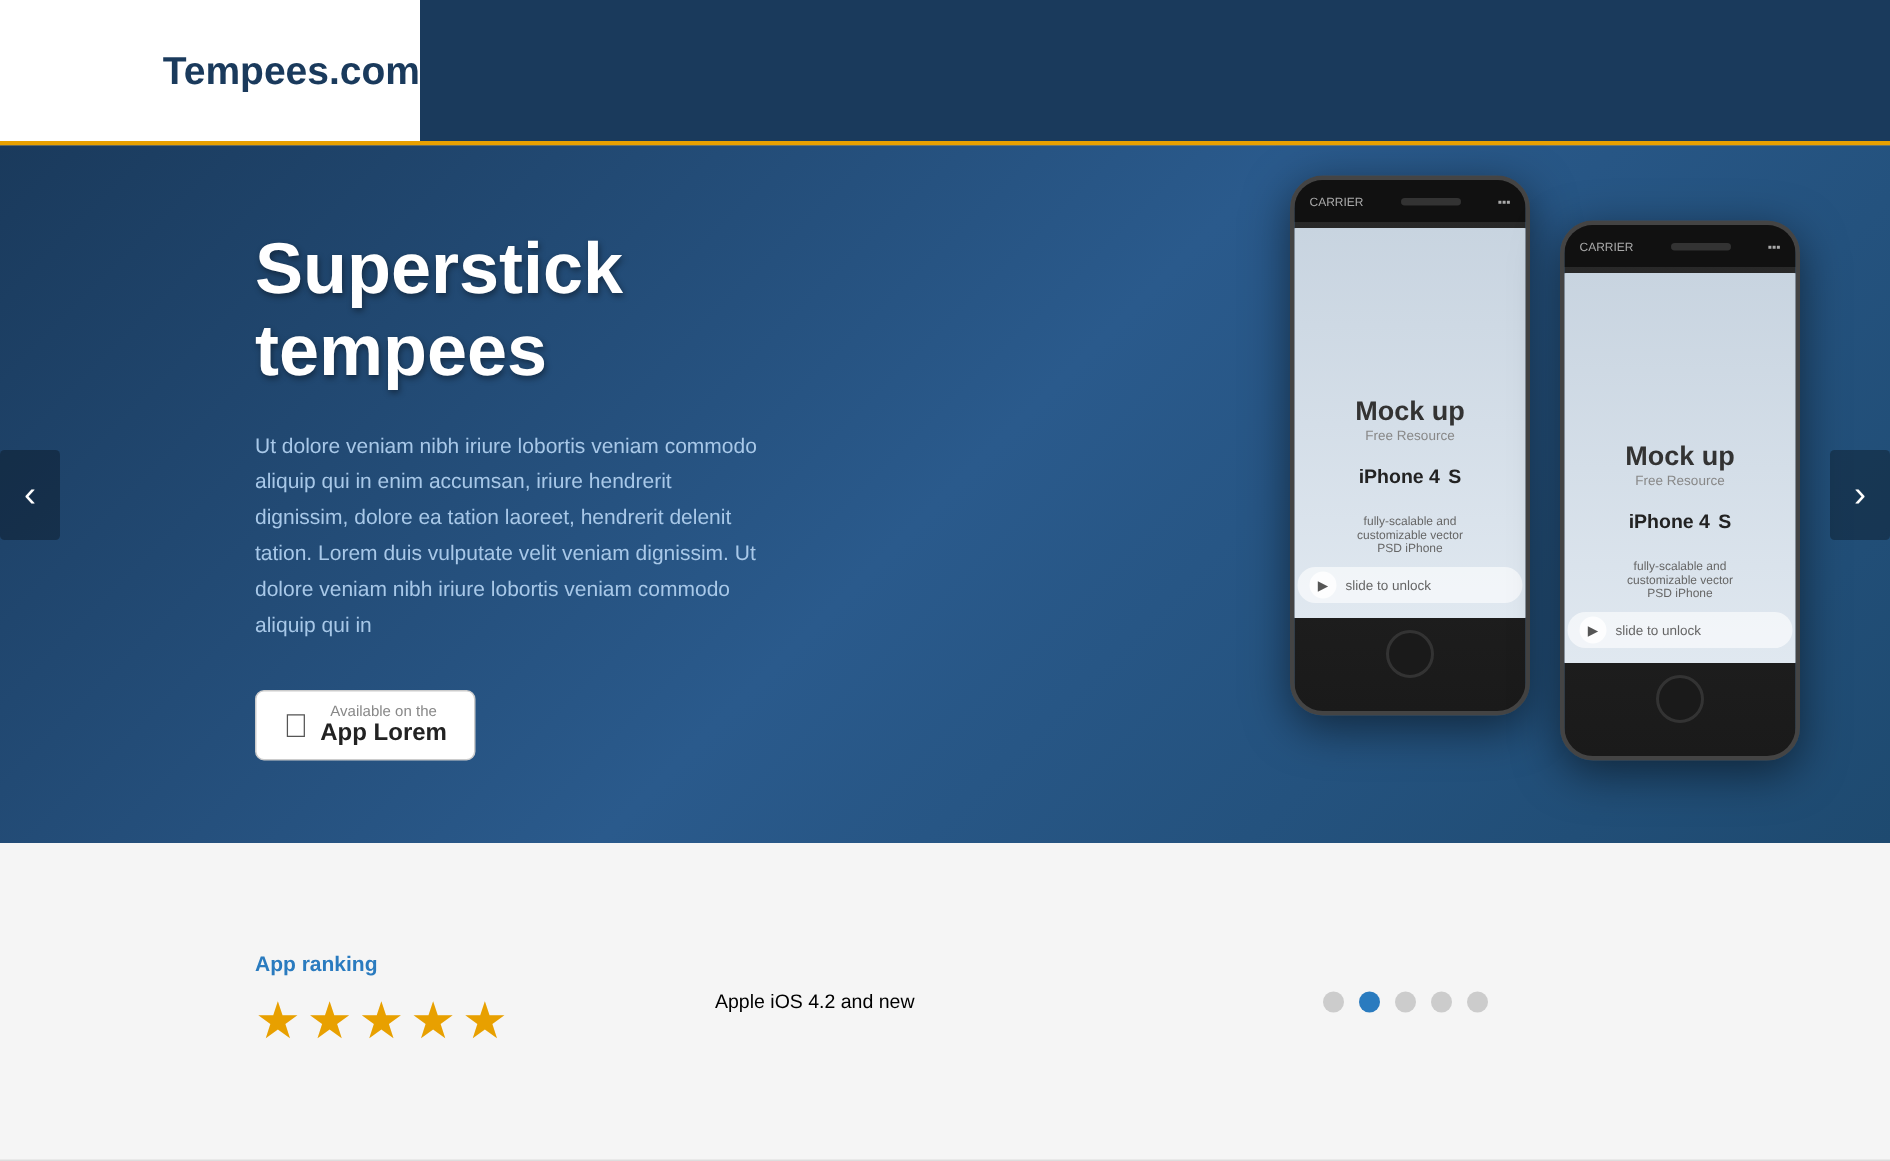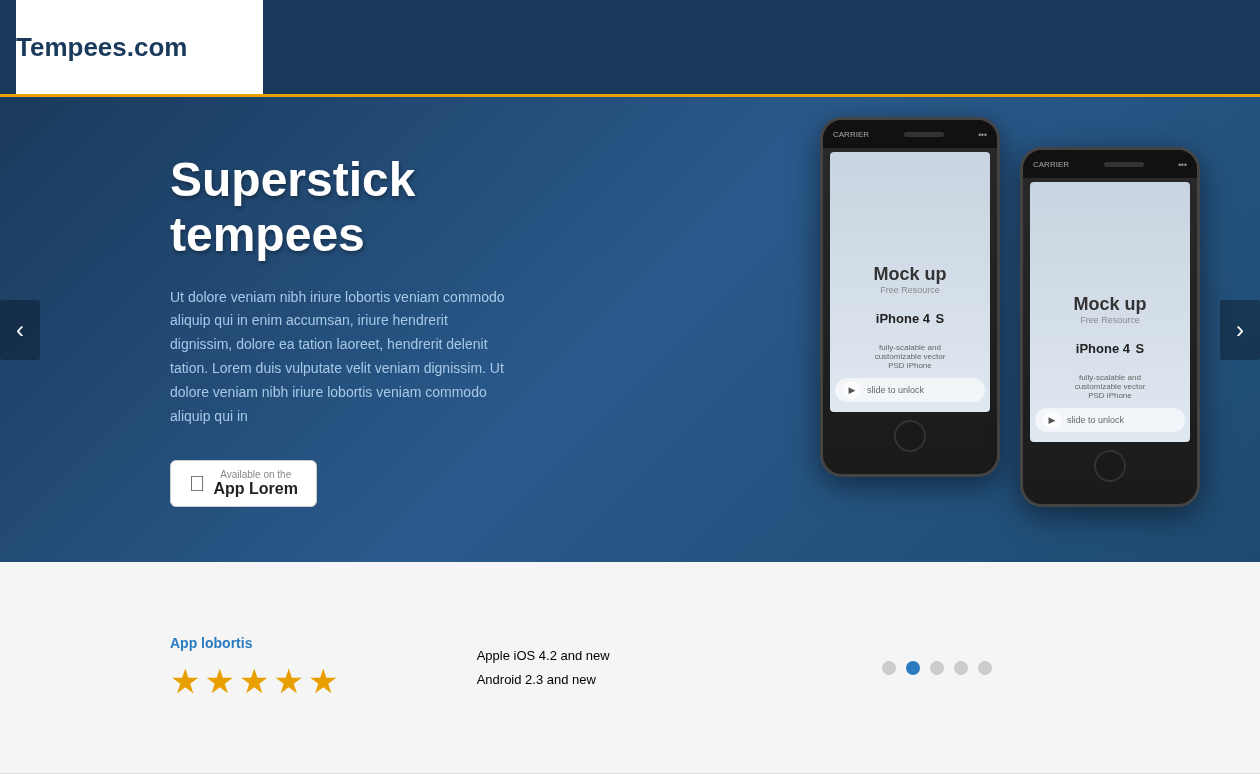--- a/index.html
+++ b/index.html
@@ -8,26 +8,25 @@
     
     .header {
       display: flex;
       align-items: stretch;
       height: 97px;
       background: #1a3a5c;
       border-bottom: 3px solid #e8a000;
     }
     .logo-area {
       background: #fff;
-      width: 247px;
-      display: flex;
-      align-items: center;
-      justify-content: flex-start;
+      width: 280px;
+      display: flex;
+      align-items: center;
+      justify-content: flex-end;
       flex-shrink: 0;
-      margin-left: 16px;
     }
     .logo-text {
       font-size: 26px;
       font-weight: bold;
       color: #1a3a5c;
     }
     .nav {
       display: flex;
       flex: 1;
     }
@@ -144,21 +143,21 @@
     .phones-area {
       position: absolute;
       right: 60px;
       top: 20px;
       display: flex;
       gap: 20px;
       align-items: flex-start;
       z-index: 2;
     }
     .phone-mockup {
-      width: 180px;
+      width: 160px;
       height: 360px;
       background: linear-gradient(180deg, #2a2a2a 0%, #1a1a1a 100%);
       border-radius: 22px;
       border: 3px solid #444;
       box-shadow: 0 8px 30px rgba(0,0,0,0.5);
       display: flex;
       flex-direction: column;
       align-items: center;
       overflow: hidden;
       position: relative;
@@ -388,32 +387,31 @@
       </div>
       <div class="phone-home-btn"></div>
     </div>
   </div>
 
   <div class="arrow-right">›</div>
 </section>
 
 <section class="info-section">
   <div class="info-left">
-    <div class="info-label">App lobortis</div>
+    <div class="info-label">App ranking</div>
     <div class="stars">
       <span class="star">★</span>
       <span class="star">★</span>
       <span class="star">★</span>
       <span class="star">★</span>
       <span class="star">★</span>
     </div>
   </div>
   <div class="info-platforms">
     <div class="platform-text">Apple iOS 4.2 and new</div>
-    <div class="platform-text">Android 2.3 and new</div>
   </div>
   <div class="dots-area">
     <div class="dot"></div>
     <div class="dot active"></div>
     <div class="dot"></div>
     <div class="dot"></div>
     <div class="dot"></div>
   </div>
 </section>
 

